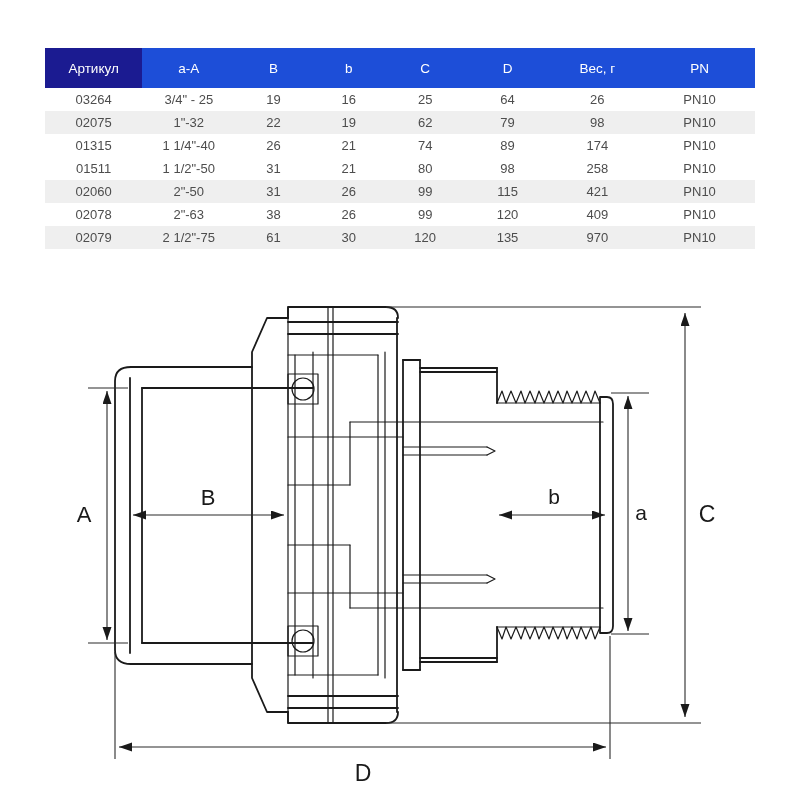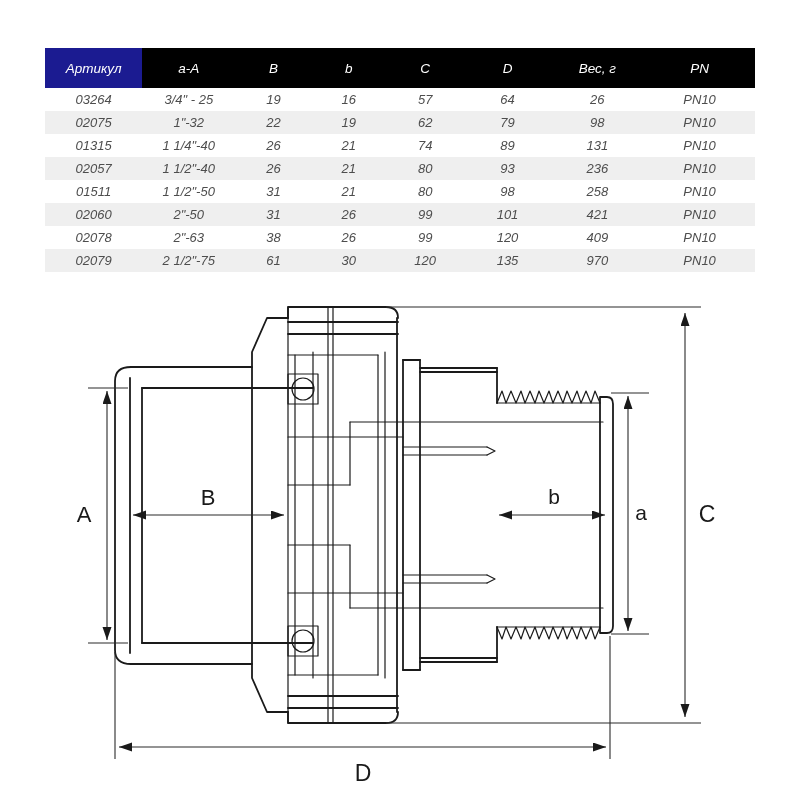--- a/index.html
+++ b/index.html
@@ -1,24 +1,24 @@
 <!DOCTYPE html>
 <html><head>
 <meta charset="utf-8">
 <style>
   html,body{margin:0;padding:0;background:#ffffff;}
   .page{
     position:relative;width:800px;height:800px;background:#ffffff;overflow:hidden;
     font-family:"Liberation Sans", sans-serif;
   }
   
-  .table-wrap{position:absolute;top:48px;left:45px;width:710px;font-style:italic;}
+  .table-wrap{position:absolute;top:48px;left:45px;width:710px;}
   table.spec{border-collapse:collapse;width:710px;table-layout:fixed;}
   table.spec th{
-    height:40px;background:#000000;color:#ffffff;font-weight:400;
+    height:40px;background:#1d4ed8;color:#ffffff;font-weight:400;
     font-size:13.5px;text-align:center;vertical-align:middle;padding:0;
   }
   table.spec th.accent{background:#1b1b91;}
   table.spec td{
     height:23px;color:#4d4d4d;font-size:13px;text-align:center;
     vertical-align:middle;padding:0;background:#ffffff;
   }
   table.spec tr.alt td{background:#efefef;text-align:center;}
   
   svg.drawing{position:absolute;left:0;top:0;width:800px;height:800px;}
@@ -55,21 +55,21 @@
           <th>Вес, г</th>
           <th>PN</th>
         </tr>
       </thead>
       <tbody>
         <tr>
           <td>03264</td>
             <td>3/4" - 25</td>
             <td>19</td>
             <td>16</td>
-            <td>57</td>
+            <td>25</td>
             <td>64</td>
             <td>26</td>
             <td>PN10</td>
         </tr>
         <tr class="alt">
           <td>02075</td>
             <td>1"-32</td>
             <td>22</td>
             <td>19</td>
             <td>62</td>
@@ -77,50 +77,40 @@
             <td>98</td>
             <td>PN10</td>
         </tr>
         <tr>
           <td>01315</td>
             <td>1 1/4"-40</td>
             <td>26</td>
             <td>21</td>
             <td>74</td>
             <td>89</td>
-            <td>131</td>
-            <td>PN10</td>
-        </tr>
-        <tr class="alt">
-          <td>02057</td>
-            <td>1 1/2"-40</td>
-            <td>26</td>
-            <td>21</td>
-            <td>80</td>
-            <td>93</td>
-            <td>236</td>
+            <td>174</td>
             <td>PN10</td>
         </tr>
         <tr>
           <td>01511</td>
             <td>1 1/2"-50</td>
             <td>31</td>
             <td>21</td>
             <td>80</td>
             <td>98</td>
             <td>258</td>
             <td>PN10</td>
         </tr>
         <tr class="alt">
           <td>02060</td>
             <td>2"-50</td>
             <td>31</td>
             <td>26</td>
             <td>99</td>
-            <td>101</td>
+            <td>115</td>
             <td>421</td>
             <td>PN10</td>
         </tr>
         <tr>
           <td>02078</td>
             <td>2"-63</td>
             <td>38</td>
             <td>26</td>
             <td>99</td>
             <td>120</td>

